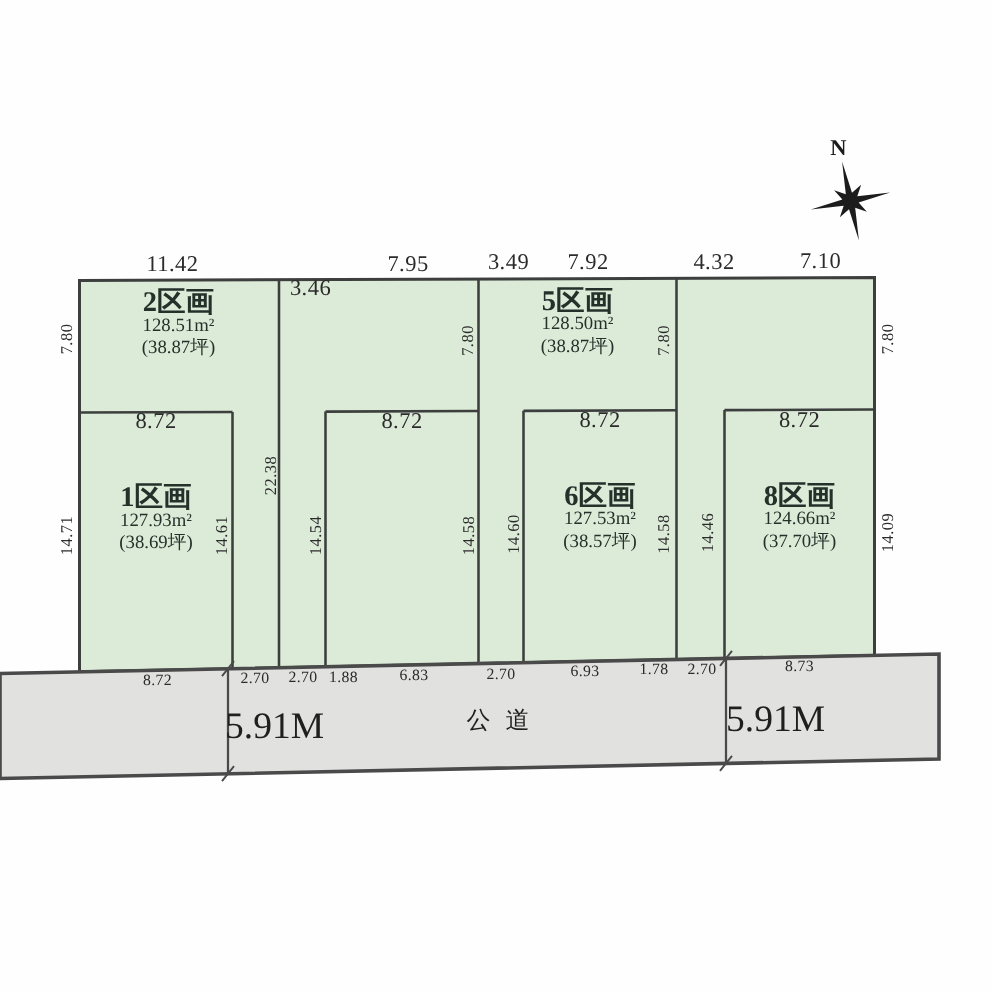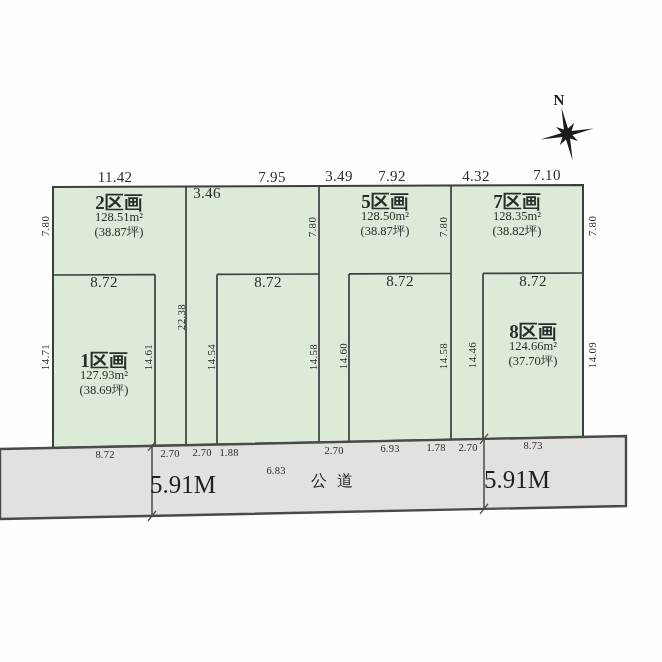--- a/index.html
+++ b/index.html
@@ -56,30 +56,30 @@
   <div class="lbl parcel-label" style="left:119px;top:217px;">
     <div class="nm">2区画</div>
     <div>128.51m²</div>
     <div>(38.87坪)</div>
   </div>
   <div class="lbl parcel-label" style="left:385px;top:216px;">
     <div class="nm">5区画</div>
     <div>128.50m²</div>
     <div>(38.87坪)</div>
   </div>
-  <div class="lbl parcel-label" style="left:517px;top:216px;">
-    <div class="nm">7区画</div>
-    <div>128.35m²</div>
-    <div>(38.82坪)</div>
-  </div>
 
-  <div class="lbl parcel-label" style="left:104px;top:347px;margin-top:28px;">
+  <div class="lbl parcel-label" style="left:104px;top:347px;">
     <div class="nm">1区画</div>
     <div>127.93m²</div>
     <div>(38.69坪)</div>
+  </div>
+  <div class="lbl parcel-label" style="left:400px;top:346px;">
+    <div class="nm">6区画</div>
+    <div>127.53m²</div>
+    <div>(38.57坪)</div>
   </div>
   <div class="lbl parcel-label" style="left:533px;top:346px;">
     <div class="nm">8区画</div>
     <div>124.66m²</div>
     <div>(37.70坪)</div>
   </div>
 
   <div class="lbl dim" style="left:104px;top:282px;">8.72</div>
   <div class="lbl dim" style="left:268px;top:281.5px;">8.72</div>
   <div class="lbl dim" style="left:400px;top:281px;">8.72</div>
@@ -97,21 +97,21 @@
   <div class="lbl vdim" style="left:313px;top:357px;">14.58</div>
   <div class="lbl vdim" style="left:343px;top:356px;">14.60</div>
   <div class="lbl vdim" style="left:443px;top:356px;">14.58</div>
   <div class="lbl vdim" style="left:472px;top:355px;">14.46</div>
   <div class="lbl vdim" style="left:592px;top:355px;">14.09</div>
 
   <div class="lbl frontage" style="left:105px;top:454px;">8.72</div>
   <div class="lbl frontage" style="left:170px;top:452.5px;">2.70</div>
   <div class="lbl frontage" style="left:202px;top:452px;">2.70</div>
   <div class="lbl frontage" style="left:229px;top:451.5px;">1.88</div>
-  <div class="lbl frontage" style="left:276px;top:450.5px;margin-top:19px;">6.83</div>
+  <div class="lbl frontage" style="left:276px;top:450.5px;">6.83</div>
   <div class="lbl frontage" style="left:334px;top:449.5px;">2.70</div>
   <div class="lbl frontage" style="left:390px;top:448px;">6.93</div>
   <div class="lbl frontage" style="left:436px;top:447px;">1.78</div>
   <div class="lbl frontage" style="left:468px;top:446.5px;">2.70</div>
   <div class="lbl frontage" style="left:533px;top:445px;">8.73</div>
 
   <div class="lbl road-width" style="left:183px;top:485px;">5.91M</div>
   <div class="lbl road-name" style="left:332px;top:481px;font-family:Liberation Mono, monospace;">公道</div>
   <div class="lbl road-width" style="left:517px;top:480px;">5.91M</div>
 

